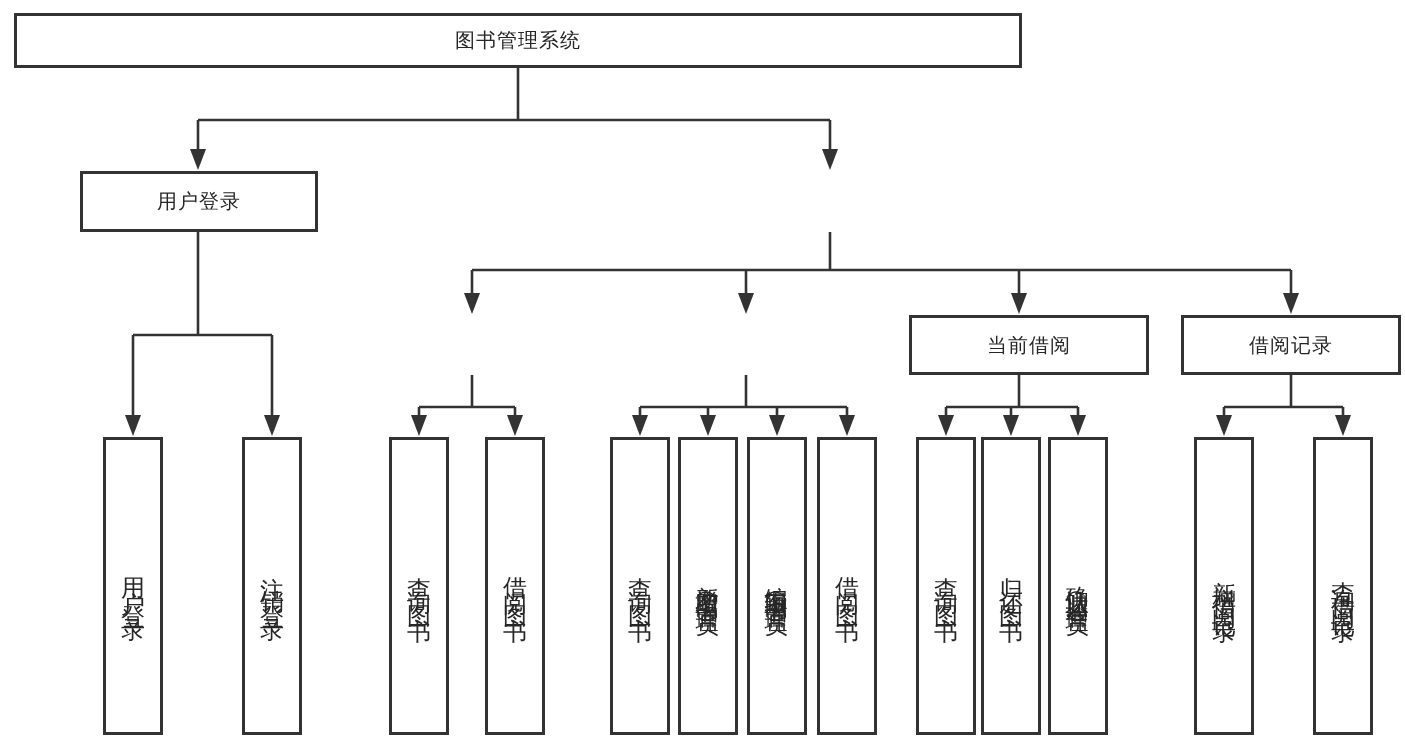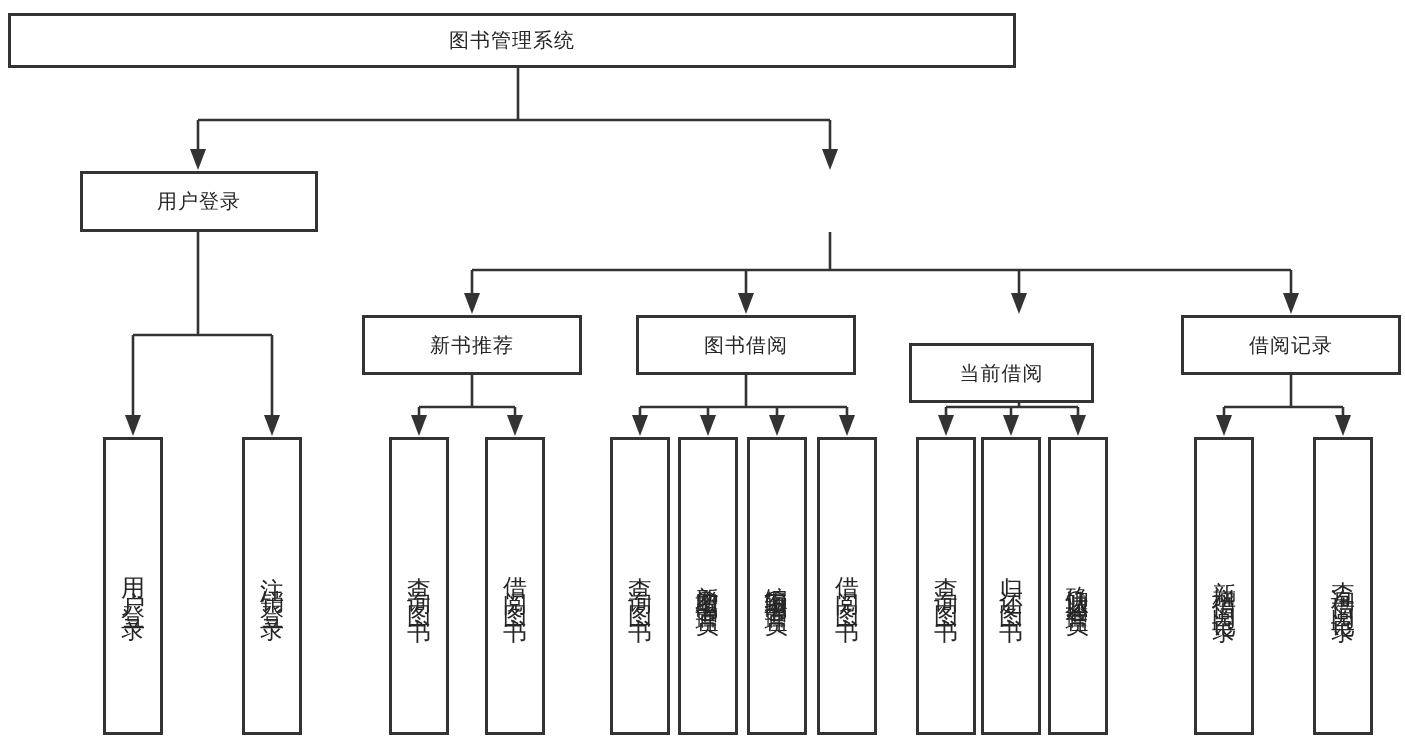--- a/index.html
+++ b/index.html
@@ -88,27 +88,25 @@
     <path class="ln" d="M1019,375 V407 M946,407 H1078 M946,407 V420 M1011,407 V420 M1078,407 V420"></path>
     <polygon class="ah" points="938,415 954,415 946,436"></polygon>
     <polygon class="ah" points="1003,415 1019,415 1011,436"></polygon>
     <polygon class="ah" points="1070,415 1086,415 1078,436"></polygon>
 
     <path class="ln" d="M1291,375 V407 M1224,407 H1343 M1224,407 V420 M1343,407 V420"></path>
     <polygon class="ah" points="1216,415 1232,415 1224,436"></polygon>
     <polygon class="ah" points="1335,415 1351,415 1343,436"></polygon>
   </svg>
 
-  <div class="hbox" style="left:8px;top:13px;width:1008px;height:55px;">图书管理系统</div>
+  <div class="hbox" style="left:14px;top:13px;width:1008px;height:55px;">图书管理系统</div>
 
   <div class="hbox" style="left:80px;top:171px;width:238px;height:61px;">用户登录</div>
 
-  <div class="hbox" style="left:362px;top:315px;width:220px;height:60px;">新书推荐</div>
-  <div class="hbox" style="left:636px;top:315px;width:220px;height:60px;">图书借阅</div>
-  <div class="hbox" style="left:909px;top:315px;width:185px;height:60px;margin-top:28px;">当前借阅</div>
+  <div class="hbox" style="left:909px;top:315px;width:240px;height:60px;">当前借阅</div>
   <div class="hbox" style="left:1181px;top:315px;width:220px;height:60px;">借阅记录</div>
 
   <div class="vbox sp4" style="left:103px;">用户登录</div>
   <div class="vbox sp4" style="left:242px;">注销登录</div>
 
   <div class="vbox sp4" style="left:389px;">查询图书</div>
   <div class="vbox sp4" style="left:485px;">借阅图书</div>
 
   <div class="vbox sp4" style="left:610px;">查询图书</div>
   <div class="vbox sp9" style="left:678px;">新增图书（管理员）</div>

